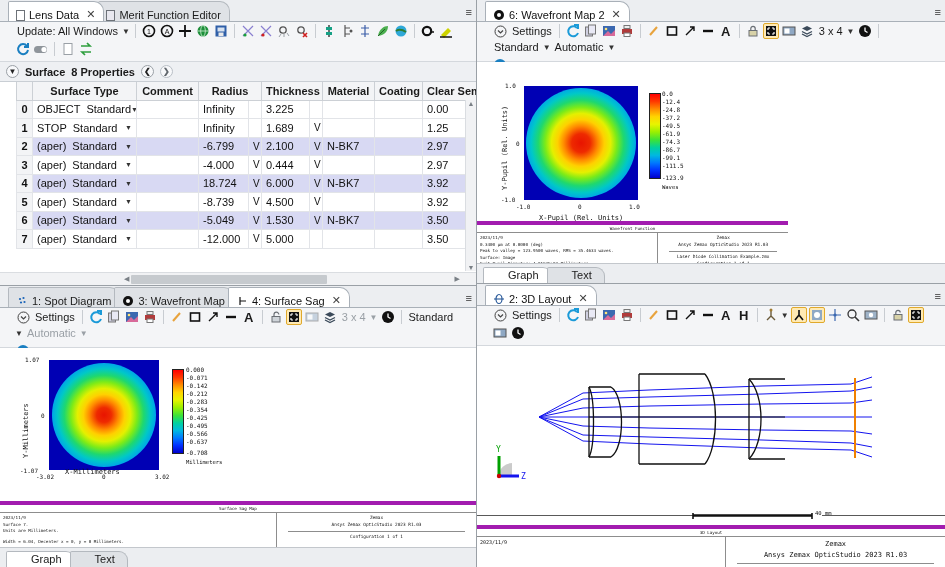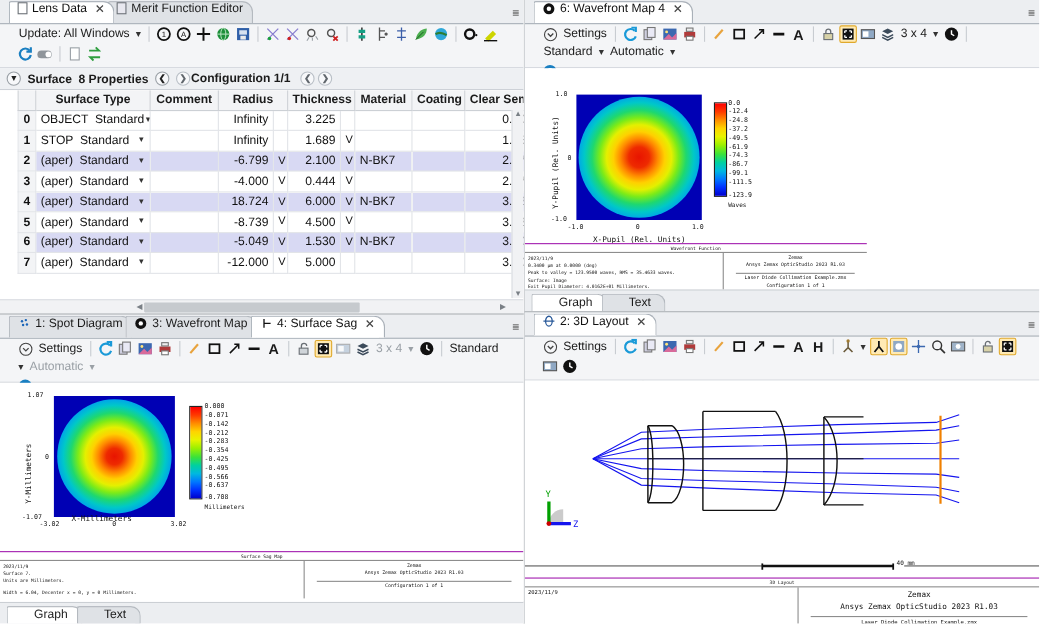--- a/index.html
+++ b/index.html
@@ -17,21 +17,21 @@
   .panel { position: relative; background: #fff; overflow: hidden; }
 
   
   .tabstrip {
     display: flex; align-items: flex-end;
     height: 22px; background: #eceef1;
     border-bottom: 1px solid #a9b0b8;
     padding-left: 8px; position: relative;
   }
   .tab {
-    display: flex; align-items: flex-start; gap: 4px;
+    display: flex; align-items: flex-end; gap: 4px;
     height: 20px; padding: 0 8px 0 7px;
     font-size: 11px; color: #1b1b1b;
     background: #dfe2e6;
     border: 1px solid #b4b9bf; border-bottom: none;
     border-radius: 2px 10px 0 0;
     margin-right: -6px;
     position: relative;
   }
   .tab.active { background: #ffffff; z-index: 3; border-color: #a9b0b8; color: #111; }
   .tab .tclose { font-size: 11px; color: #444; margin-left: 3px; }
@@ -78,21 +78,21 @@
   table.lens th {
     background: #f3f4f6; border: 1px solid #ccd0d5; border-top: none;
     font-weight: bold; color: #1b1b1b; height: 18px; padding: 0 4px;
     text-align: center; white-space: nowrap; overflow: hidden;
   }
   table.lens td {
     border: 1px solid #e2e4e8; height: 18.5px; padding: 0 4px;
     white-space: nowrap; overflow: hidden; color: #111;
   }
   tr.alt td { background: #d8d9f3; }
-  td.num { text-align: right; }
+  td.num { }
   td.idx { text-align: center; font-weight: bold; background: #f3f4f6; width: 16px; padding: 0; }
   tr.alt td.idx { background: #f3f4f6; }
   td.vcol { width: 12px; text-align: center; padding: 0; font-size: 10px; }
   .seltype { display: flex; justify-content: space-between; align-items: center; }
   .seltype .cr { font-size: 7px; color: #333; }
 
   .tablewrap { flex: 1; overflow: hidden; position: relative; background: #fff; padding-left: 16px; }
   .vscroll {
     position: absolute; right: 0; top: 18px; bottom: 14px; width: 11px;
     background: #f1f2f4; border-left: 1px solid #dadde1;
@@ -107,21 +107,21 @@
   .hscroll .thumb { height: 9px; background: #c6cace; border-radius: 1px; }
 
   
   .plotarea { position: relative; background: #fff; flex: 1; overflow: hidden; }
   .mapfig { position: absolute; }
   .axlabel { position: absolute; font-family: "DejaVu Sans Mono", monospace; color: #111; white-space: nowrap; }
   .vtext { transform-origin: 0 0; }
 
   .footblock {
     position: absolute; left: 0; right: 0; bottom: 0;
-    border-top: 1px solid #a21caf;
+    border-top: 4px solid #a21caf;
     font-family: "DejaVu Sans Mono", monospace;
     color: #111; background: #fff;
   }
   .foot-title { text-align: center; font-size: 4.2px; border-bottom: 1px solid #8d8d8d; padding: 1px 0; }
   .foot-body { display: flex; }
   .foot-l { flex: 1; padding: 2px 3px; font-size: 4.2px; line-height: 1.55; }
   .foot-r { width: 42%; border-left: 1px solid #8d8d8d; padding: 2px 3px; text-align: center; font-size: 4.4px; line-height: 1.5; }
   .foot-r .div { border-top: 1px solid #8d8d8d; margin: 3px 8px 2px 8px; }
 
   .gtabs {
@@ -313,25 +313,20 @@
             </svg>
           </span>
       </div>
 
       <div class="surfbar">
         <span class="circbtn on">▼</span>
         <span>Surface</span>
         <span>8 Properties</span>
         <span class="circbtn on">❮</span>
         <span class="circbtn">❯</span>
-        <span class="cfgcenter">
-          <span>Configuration 1/1</span>
-          <span class="circbtn" style="margin-left:6px;vertical-align:middle;">❮</span>
-          <span class="circbtn" style="vertical-align:middle;">❯</span>
-        </span>
       </div>
 
       <div class="tablewrap">
         <table class="lens">
           <colgroup>
             <col style="width:16px">
               <col style="width:104px">
               <col style="width:62px">
             <col style="width:50px">
               <col style="width:13px">
@@ -720,21 +715,21 @@
 
     <div class="panel" style="height:283px;display:flex;flex-direction:column;">
 
       <div class="tabstrip">
         <div class="tab active">
           <span class="tico">
             <svg width="12" height="12" viewBox="0 0 12 12">
                 <circle cx="6" cy="6" r="5" fill="#111"></circle>
                 <circle cx="6" cy="6" r="2" fill="#fff"></circle>
               </svg></span>
-          <span>6: Wavefront Map 4</span>
+          <span>6: Wavefront Map 2</span>
           <span class="tclose">✕</span>
         </div>
         <span class="overflow">≡</span>
       </div>
 
       <div class="toolbar" style="height:40px;align-content:flex-start;">
         <span class="tbtn">
           <svg width="13" height="13" viewBox="0 0 13 13">
               <circle cx="6.5" cy="6.5" r="5.5" fill="none" stroke="#444" stroke-width="1"></circle>
               <path d="M4 5.5l2.5 2.5L9 5.5" stroke="#444" stroke-width="1.2" fill="none"></path>

